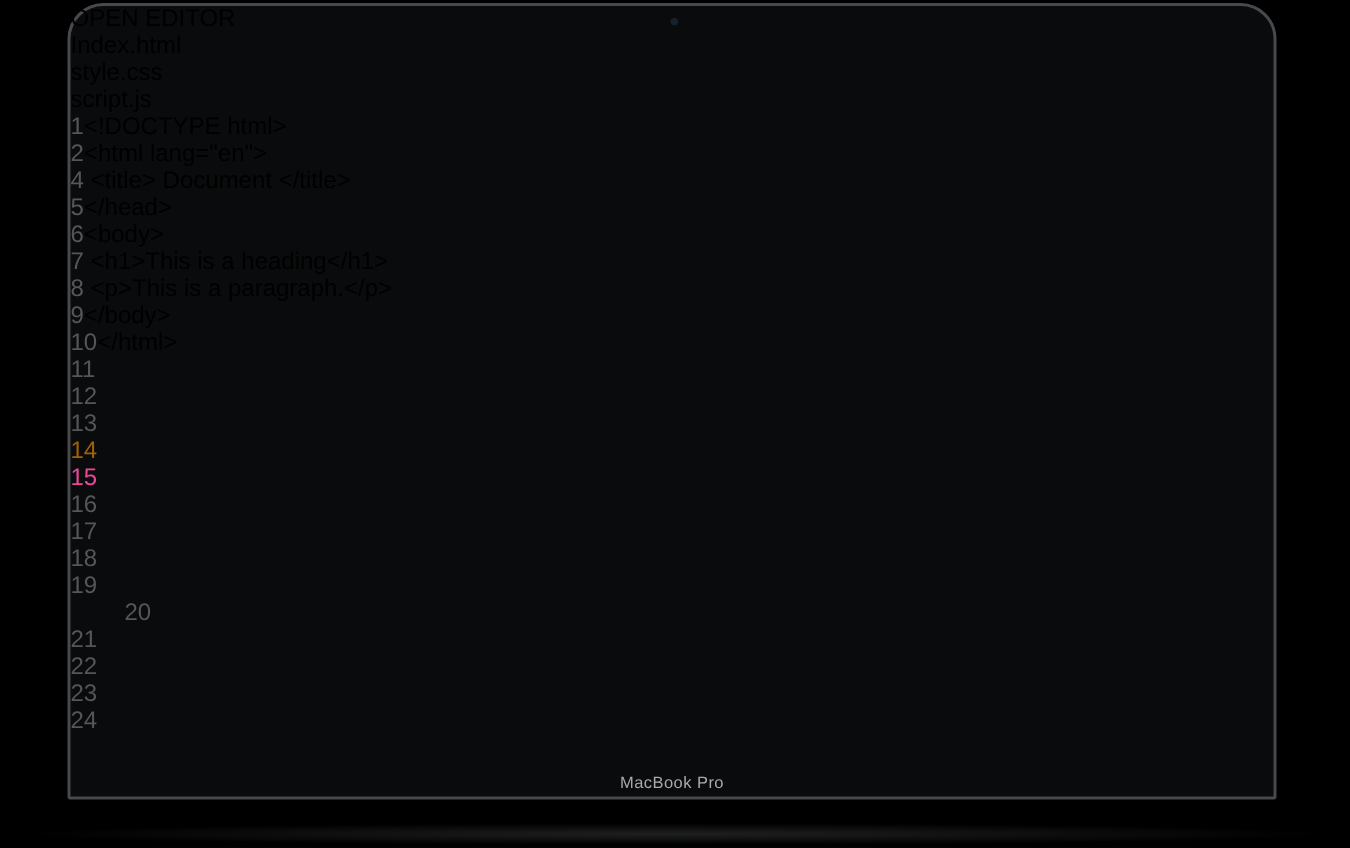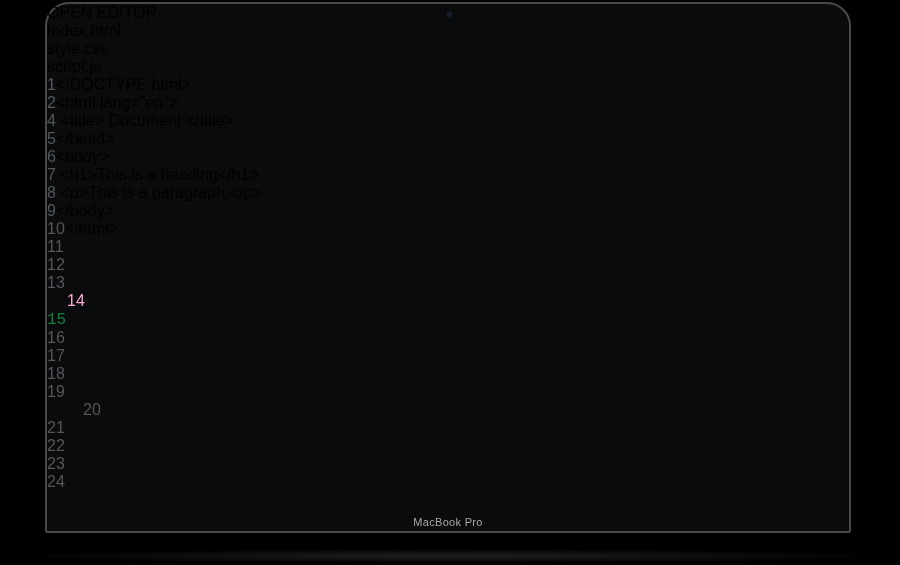--- a/index.html
+++ b/index.html
@@ -105,22 +105,22 @@
             <div class="line"><span class="lnum" style="color: rgb(84, 87, 90);">4</span><span class="lcode"><span class="tok-plain">    </span><span class="tok-tag">&lt;title&gt;</span><span class="tok-plain"> Document </span><span class="tok-tag">&lt;/title&gt;</span></span></div>
             <div class="line"><span class="lnum" style="color: rgb(84, 87, 90);">5</span><span class="lcode"><span class="tok-tag">&lt;/head&gt;</span></span></div>
             <div class="line"><span class="lnum" style="color: rgb(84, 87, 90);">6</span><span class="lcode"><span class="tok-tag">&lt;body&gt;</span></span></div>
             <div class="line"><span class="lnum" style="color: rgb(84, 87, 90);">7</span><span class="lcode"><span class="tok-plain">    </span><span class="tok-tag">&lt;h1&gt;</span><span class="tok-plain">This is a heading</span><span class="tok-tag">&lt;/h1&gt;</span></span></div>
             <div class="line"><span class="lnum" style="color: rgb(84, 87, 90);">8</span><span class="lcode"><span class="tok-plain">    </span><span class="tok-tag">&lt;p&gt;</span><span class="tok-plain">This is a paragraph.</span><span class="tok-tag">&lt;/p&gt;</span></span></div>
             <div class="line"><span class="lnum" style="color: rgb(84, 87, 90);">9</span><span class="lcode"><span class="tok-tag">&lt;/body&gt;</span></span></div>
             <div class="line"><span class="lnum" style="color: rgb(84, 87, 90);">10</span><span class="lcode"><span class="tok-tag">&lt;/html&gt;</span></span></div>
             <div class="line"><span class="lnum" style="color: rgb(84, 87, 90);">11</span><span class="lcode"></span></div>
             <div class="line"><span class="lnum" style="color: rgb(84, 87, 90);">12</span><span class="lcode"></span></div>
             <div class="line"><span class="lnum" style="color: rgb(84, 87, 90);">13</span><span class="lcode"></span></div>
-            <div class="line"><span class="lnum" style="color: #f9a8d4; padding-left: 20px;">14</span><span class="lcode"></span></div>
-            <div class="line"><span class="lnum" style="color: #15803d; font-family: Liberation Mono, monospace;">15</span><span class="lcode"></span></div>
+            <div class="line"><span class="lnum" style="color: #a16207;">14</span><span class="lcode"></span></div>
+            <div class="line"><span class="lnum" style="color: #ec4899;">15</span><span class="lcode"></span></div>
             <div class="line"><span class="lnum" style="color: rgb(84, 87, 90);">16</span><span class="lcode"></span></div>
             <div class="line"><span class="lnum" style="color: rgb(84, 87, 90);">17</span><span class="lcode"></span></div>
             <div class="line"><span class="lnum" style="color: rgb(84, 87, 90);">18</span><span class="lcode"></span></div>
             <div class="line"><span class="lnum" style="color: rgb(84, 87, 90);">19</span><span class="lcode"></span></div>
             <div class="line"><span class="lnum" style="color: rgb(84, 87, 90); margin-left: 36px;">20</span><span class="lcode"></span></div>
             <div class="line"><span class="lnum" style="color: rgb(84, 87, 90);">21</span><span class="lcode"></span></div>
             <div class="line"><span class="lnum" style="color: rgb(84, 87, 90);">22</span><span class="lcode"></span></div>
             <div class="line"><span class="lnum" style="color: rgb(84, 87, 90);">23</span><span class="lcode"></span></div>
             <div class="line"><span class="lnum" style="color: rgb(84, 87, 90);">24</span><span class="lcode"></span></div>
           </main>

